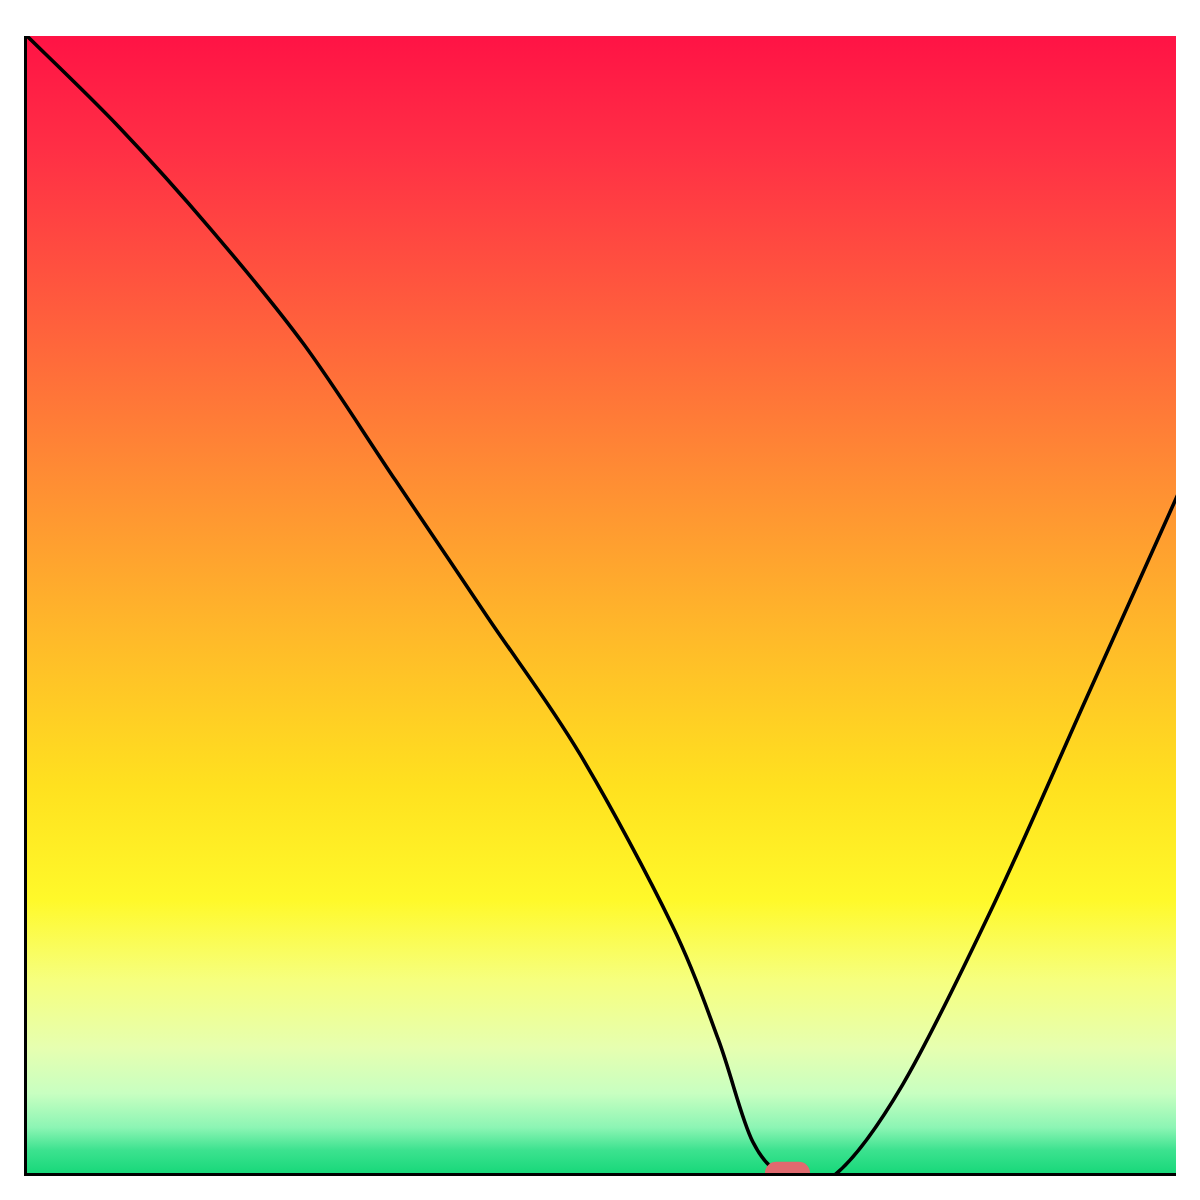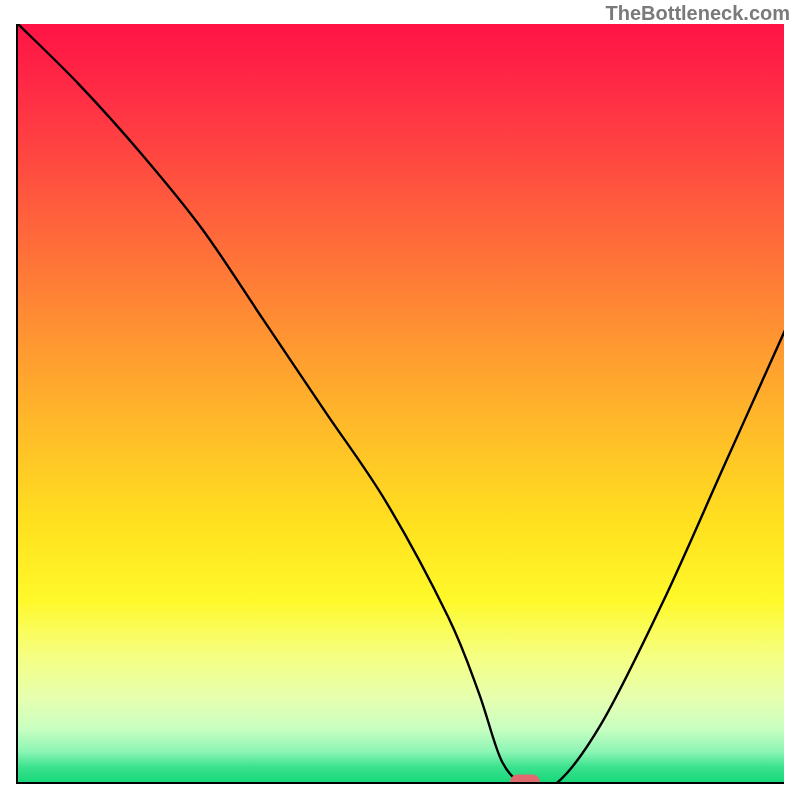--- a/index.html
+++ b/index.html
@@ -73,21 +73,20 @@
     right: 10px;
     font-size: 20px;
     font-weight: 600;
     color: #7a7a7a;
   }
 </style>
 </head>
 <body>
 
 <div class="frame">
-  <div class="watermark">TheBottleneck.com</div>
 
   <div class="plot-box">
     <div class="gradient"></div>
 
     <svg class="curve" viewBox="0 0 768 760" preserveAspectRatio="none">
       <path id="curve-path" d="M 0 0 C 10.24 10.133333333333326, 40.959999999999994 39.26666666666661, 61.44 60.799999999999955 C 81.92 82.3333333333333, 102.39999999999999 105.13333333333337, 122.88 129.20000000000005 C 143.35999999999999 153.26666666666674, 163.84 177.33333333333337, 184.32 205.20000000000005 C 204.79999999999998 233.06666666666672, 225.27999999999997 266.00000000000006, 245.76 296.40000000000003 C 266.24 326.8, 286.72 357.20000000000005, 307.20000000000005 387.6 C 327.68000000000006 418, 348.15999999999997 444.6, 368.64 478.8 C 389.12 513, 414.72 561.1333333333333, 430.08000000000004 592.8 C 445.44000000000005 624.4666666666666, 451.84 644.7333333333332, 460.79999999999995 668.8 C 469.75999999999993 692.8666666666667, 476.16 722, 483.84000000000003 737.2 C 491.52000000000004 752.4000000000001, 497.92 756.2, 506.88 760 C 515.8399999999999 763.8, 524.8 770.1333333333333, 537.5999999999999 760 C 550.3999999999999 749.8666666666667, 565.76 729.6, 583.6800000000001 699.2 C 601.6000000000001 668.8000000000001, 624.64 620.6666666666667, 645.12 577.6 C 665.6 534.5333333333333, 686.08 486.40000000000003, 706.5600000000001 440.8 C 727.0400000000001 395.2, 757.76 326.8, 768 304"></path>
     </svg>
 
     <div class="marker" id="marker" style="left: 506.88px; top: 758.48px; background: rgb(224, 106, 111);"></div>
   </div>

